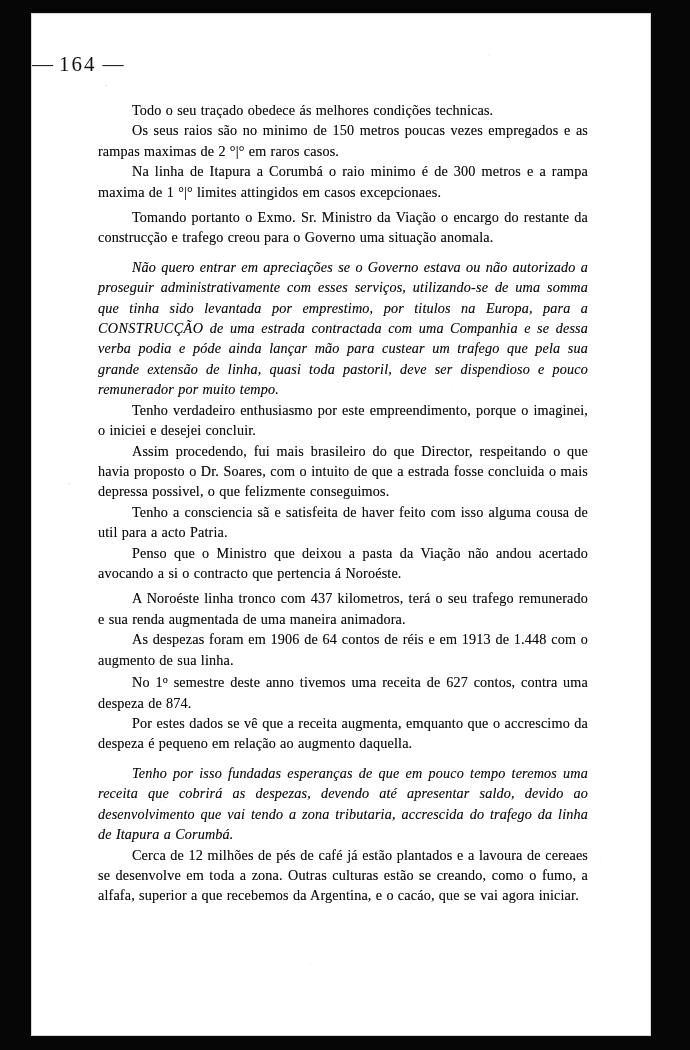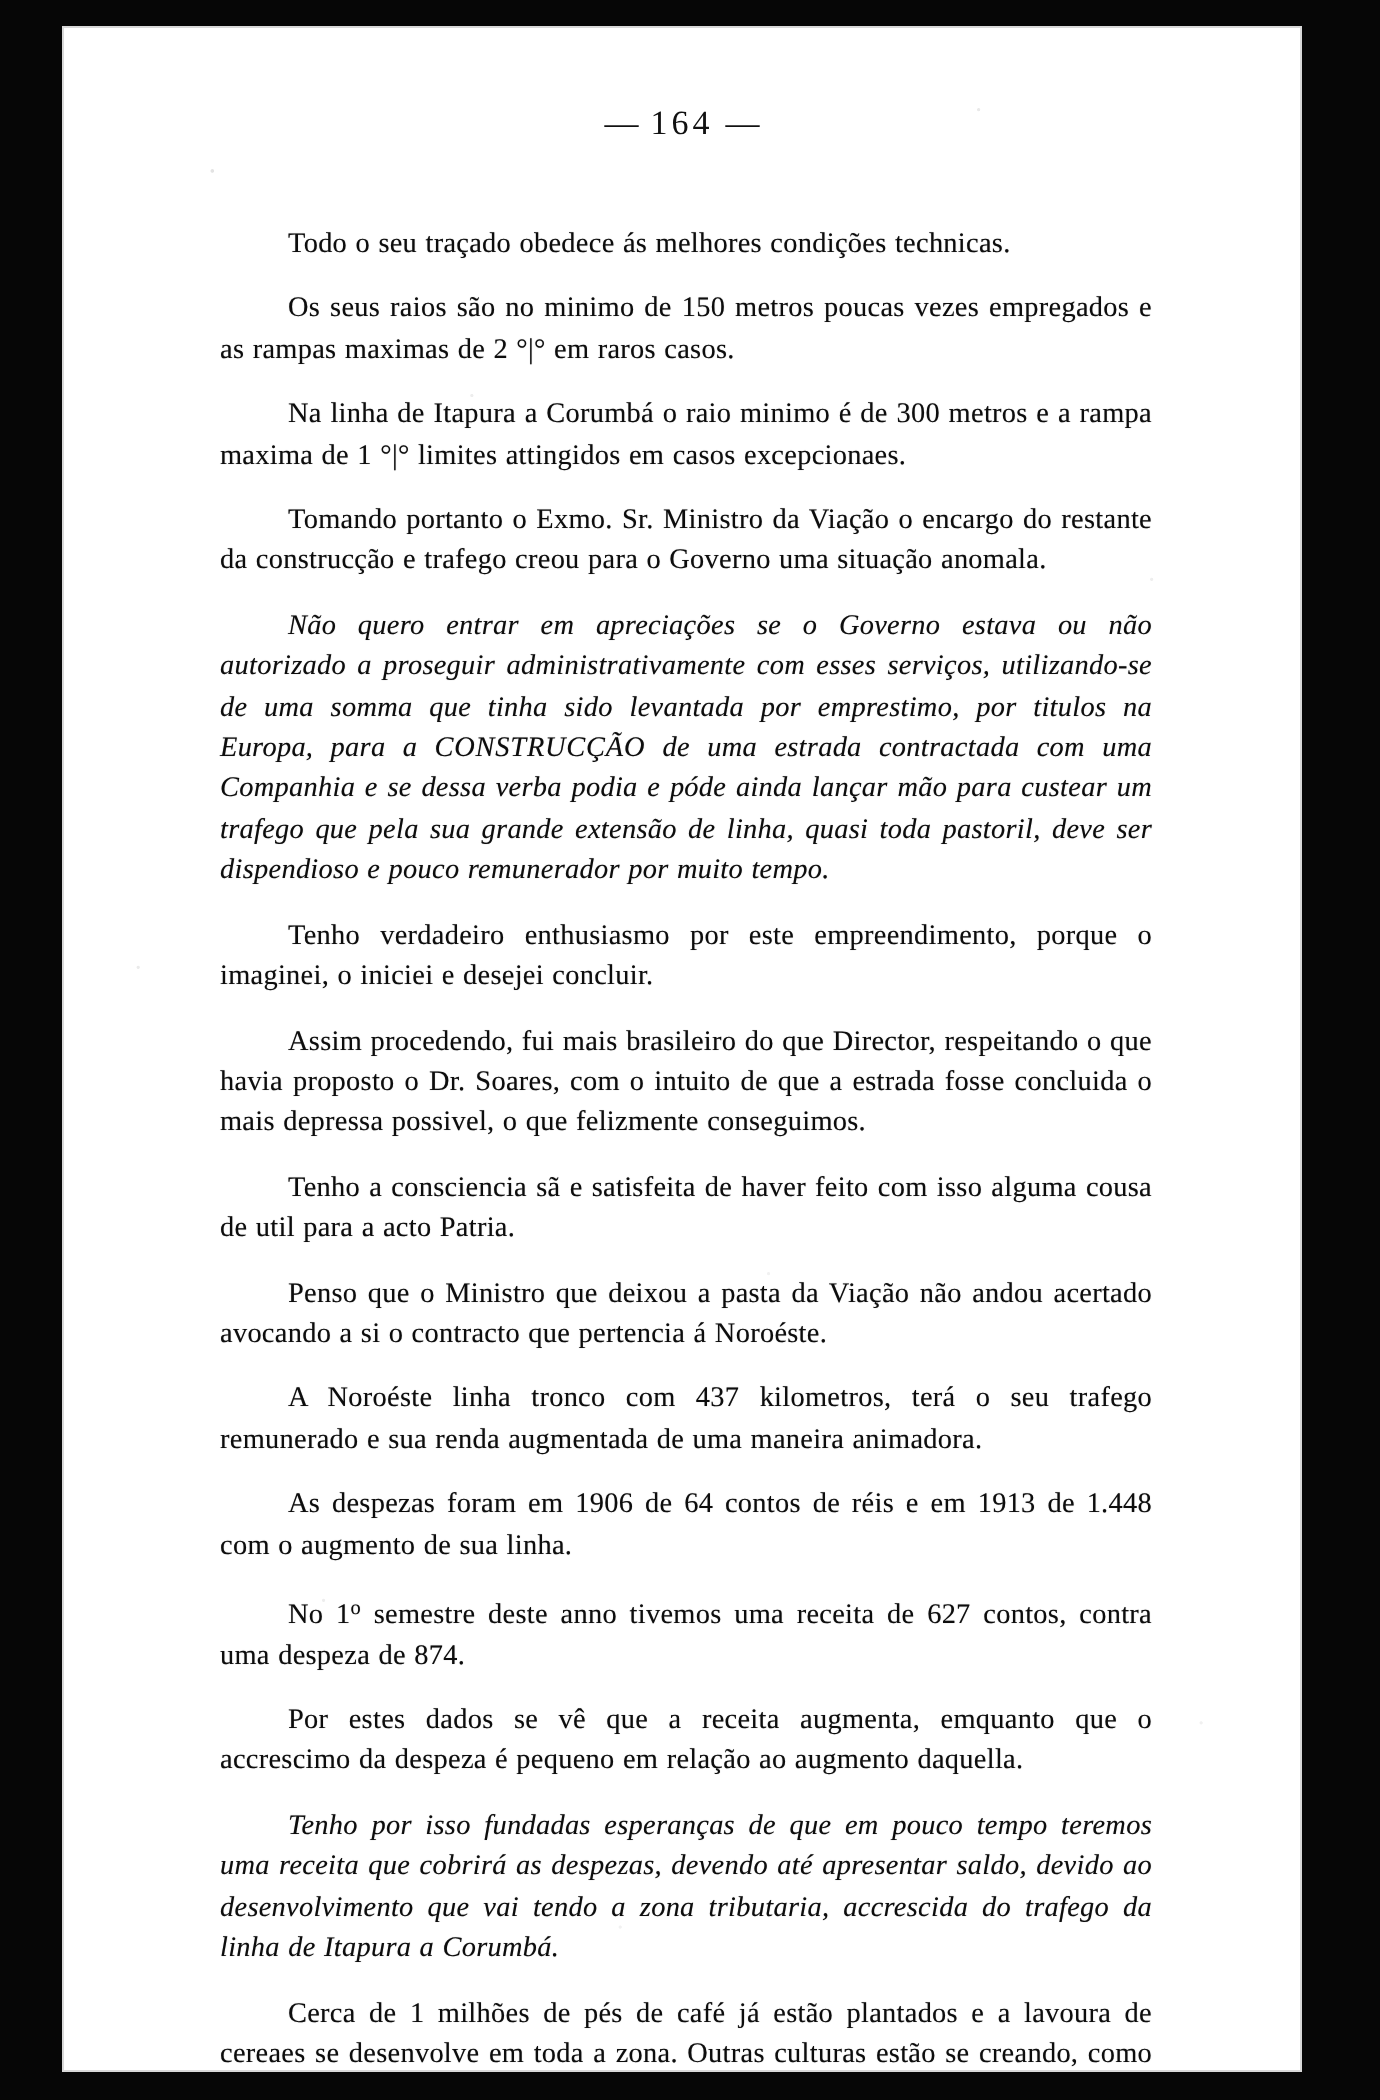--- a/index.html
+++ b/index.html
@@ -53,22 +53,22 @@
       radial-gradient(circle at 45% 93%, rgba(0,0,0,.10) 0 .6px, transparent 1px),
       radial-gradient(circle at 68% 37%, rgba(0,0,0,.09) 0 .5px, transparent .9px);
   }
 
   
   .folio {
     position: absolute;
     top: 38px;
     left: 0;
     right: 0;
-    text-align: center;
-    font-size: 17px;
+    text-align: left;
+    font-size: 21px;
     letter-spacing: 2px;
     color: #111;
     font-family: "Liberation Serif", "DejaVu Serif", serif;
   }
   .folio .rule { letter-spacing: 0; }
   .folio .num  { font-weight: 400; padding: 0 6px; }
 
   
   .textblock {
     position: absolute;
@@ -77,21 +77,21 @@
     width: 490px;
     color: #0d0d0d;
     font-size: 14.2px;
     line-height: 20.4px;
     text-align: justify;
     text-justify: inter-word;
     letter-spacing: .15px;
     word-spacing: .5px;
   }
   .textblock p {
-    margin: 12px;
+    margin: 0;
     text-indent: 34px;
   }
   
   .textblock p.gap-before { margin-top: 9px; font-style: italic; }
   .textblock p.gap-small  { margin-top: 5px; }
 
   .smallcaps { font-variant: small-caps; letter-spacing: .4px; }
   .supr { font-size: .72em; vertical-align: .42em; }
 
   
@@ -128,17 +128,17 @@
 
 
       <p class="gap-small">A Noroéste linha tronco com 437 kilometros, terá o seu trafego remunerado e sua renda augmentada de uma maneira animadora.</p>
       <p>As despezas foram em 1906 de 64 contos de réis e em 1913 de 1.448 com o augmento de sua linha.</p>
 
       <p><span>No 1</span><span class="supr">o</span><span> semestre deste anno tivemos uma receita de 627 contos, contra uma despeza de 874.</span></p>
 
       <p>Por estes dados se vê que a receita augmenta, emquanto que o accrescimo da despeza é pequeno em relação ao augmento daquella.</p>
 
       <p class="gap-before">Tenho por isso fundadas esperanças de que em pouco tempo teremos uma receita que cobrirá as despezas, devendo até apresentar saldo, devido ao desenvolvimento que vai tendo a zona tributaria, accrescida do trafego da linha de Itapura a Corumbá.</p>
-      <p>Cerca de 1 milhões de pés de café já estão plantados e a lavoura de cereaes se desenvolve em toda a zona. Outras culturas estão se creando, como o fumo, a alfafa, superior a que recebemos da Argentina, e o cacáo, que se vai agora iniciar.</p>
+      <p>Cerca de 12 milhões de pés de café já estão plantados e a lavoura de cereaes se desenvolve em toda a zona. Outras culturas estão se creando, como o fumo, a alfafa, superior a que recebemos da Argentina, e o cacáo, que se vai agora iniciar.</p>
 
     </div>
   </div>
 </div>
 
 </body></html>

